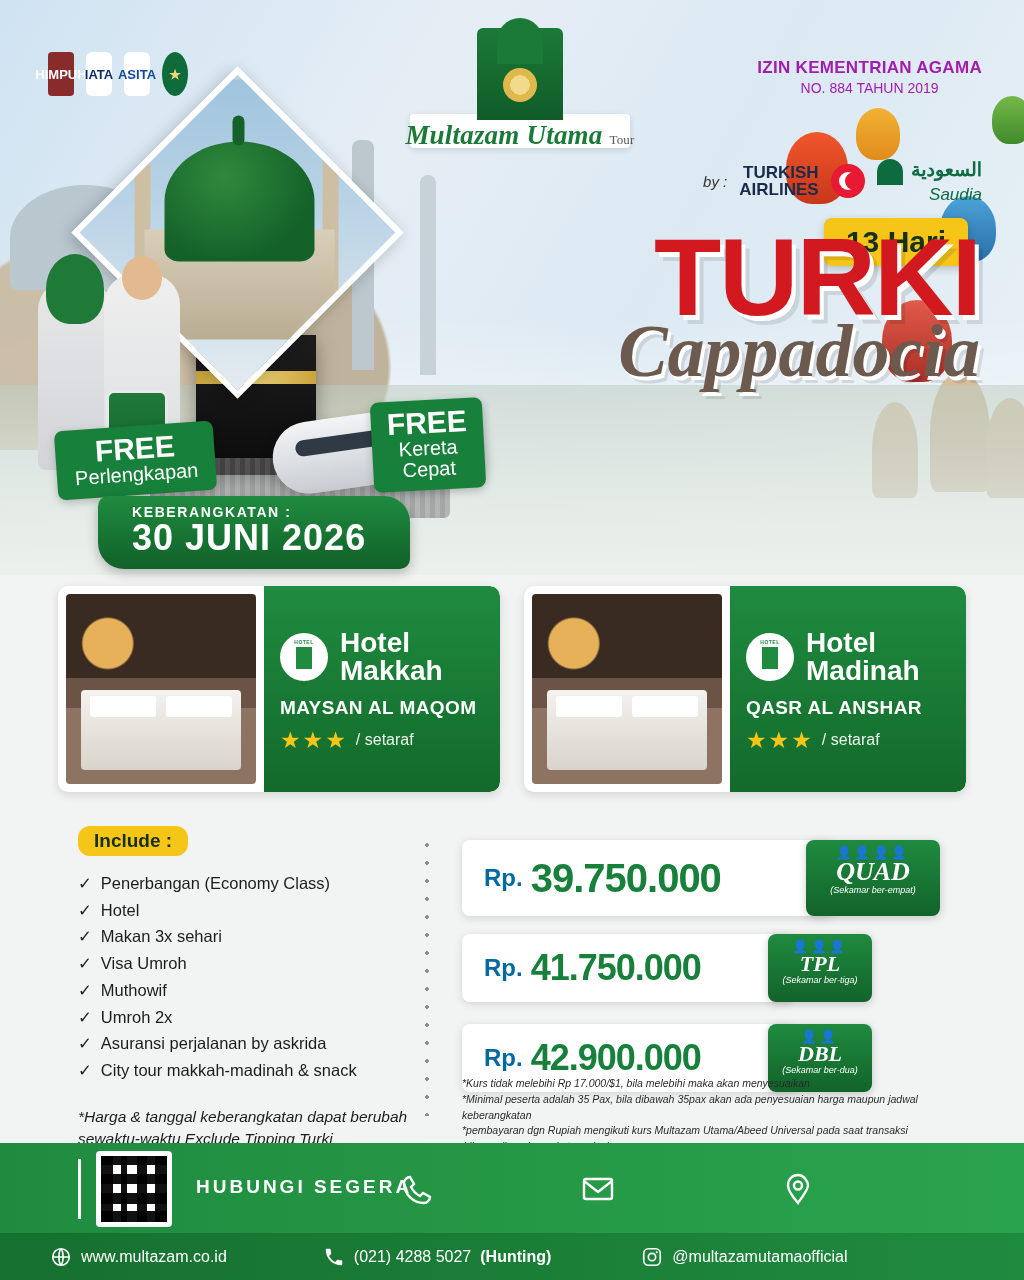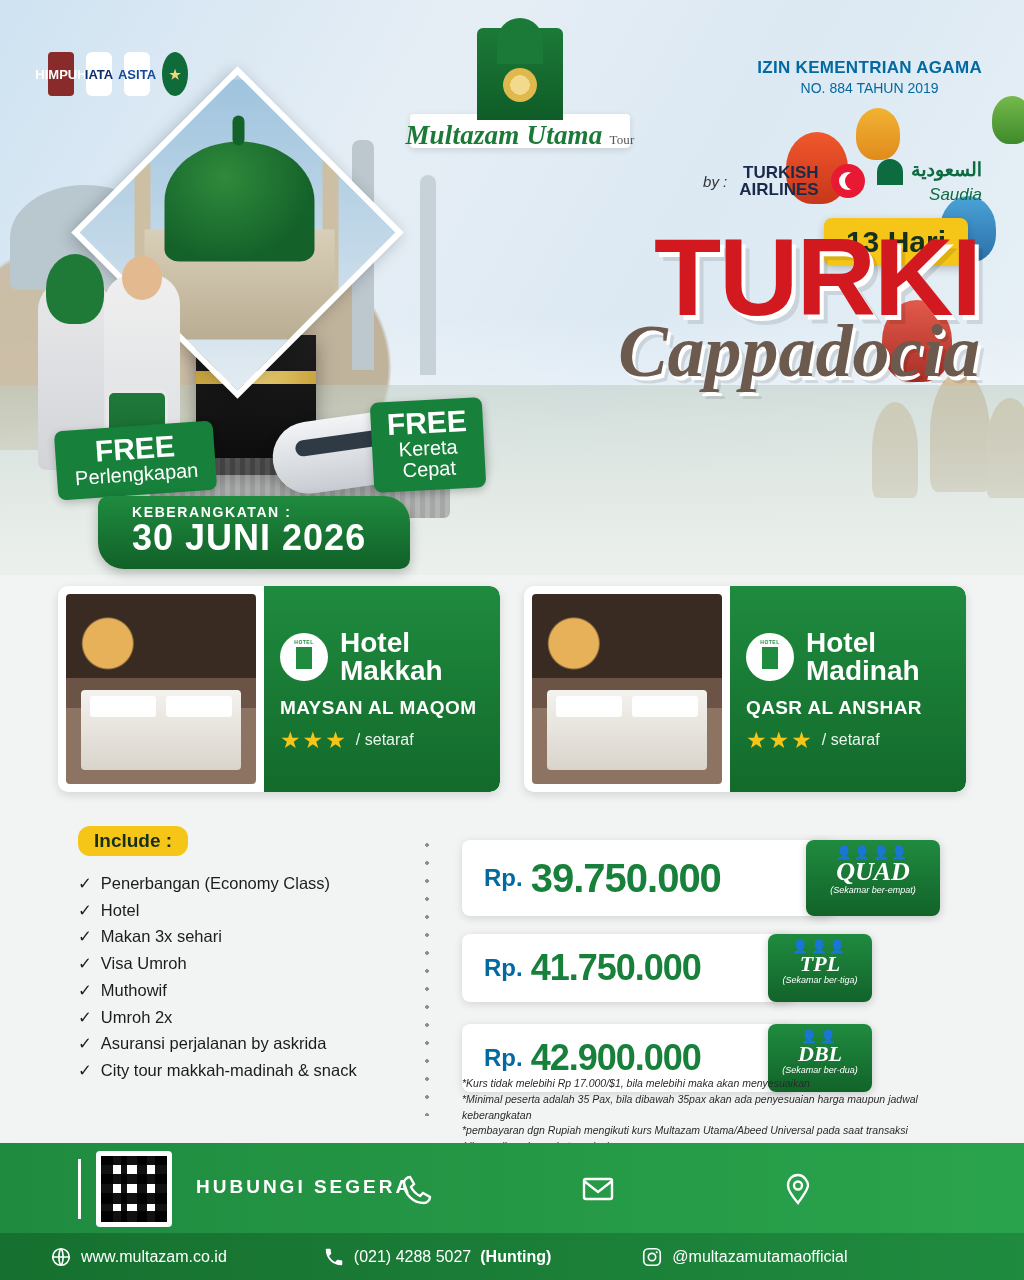--- a/index.html
+++ b/index.html
@@ -190,21 +190,21 @@
   .brand-name {
     font-family: "Liberation Serif", serif;
     font-style: italic; font-weight: bold;
     font-size: 27px; color:#1c7a38; margin-top: -28px;
     letter-spacing: .2px;
   }
   .brand-name .tour { font-size: 13px; color:#555; font-style: normal; font-weight: normal; }
 
   
   .izin {
-    position:absolute; right: 42px; top: 58px; text-align:center; color:#0369a1;
+    position:absolute; right: 42px; top: 58px; text-align:center; color:#a21caf;
   }
   .izin .l1 { font-size: 17px; font-weight: bold; letter-spacing:.3px; }
   .izin .l2 { font-size: 14px; margin-top: 2px; }
 
   
   .airlines {
     position:absolute; right: 42px; top: 158px; display:flex; align-items:center; gap: 12px;
   }
   .by { font-size: 15px; color:#333; font-style: italic; }
   .turkish {
@@ -652,20 +652,21 @@
         </li>
       <li>
           <span class="chk">✓</span>
           <span>Asuransi perjalanan by askrida</span>
         </li>
       <li>
           <span class="chk">✓</span>
           <span>City tour makkah-madinah &amp; snack</span>
         </li>
     </ul>
+    <div class="note">*Harga &amp; tanggal keberangkatan dapat berubah sewaktu-waktu Exclude Tipping Turki</div>
   </div>
 
   <div class="dots"></div>
 
   <div class="prices">
 
     <div class="price-row quad">
       <div class="bar">
         <span class="rp">Rp.</span>
         <span class="amount">39.750.000</span>

